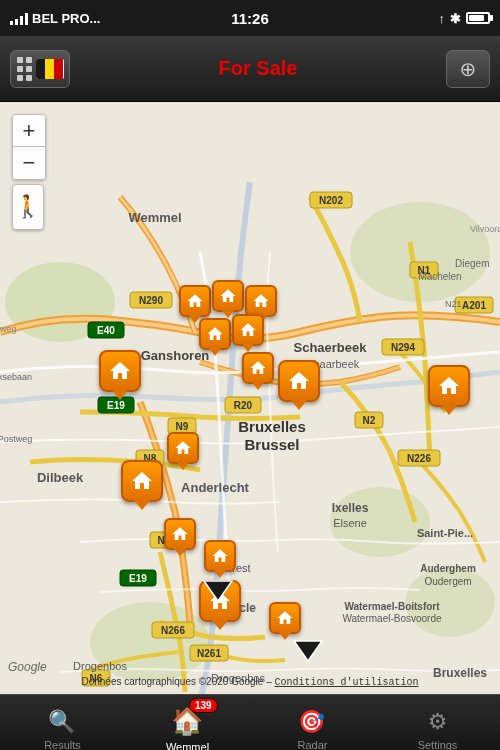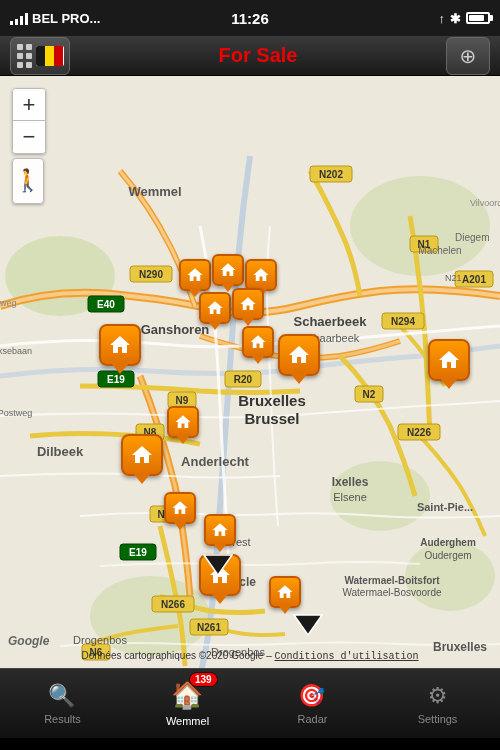--- a/index.html
+++ b/index.html
@@ -58,21 +58,21 @@
       width: 3px;
       height: 6px;
       background: #fff;
       border-radius: 0 1px 1px 0;
     }
     .battery-fill { width: 85%; height: 100%; background: #fff; border-radius: 1px; }
 
     
     #nav-bar {
       width: 500px;
-      height: 40px;
+      height: 66px;
       background: linear-gradient(180deg, #3a3a3a 0%, #1a1a1a 100%);
       display: flex;
       align-items: center;
       justify-content: space-between;
       padding: 0 10px;
       position: relative;
       z-index: 10;
       border-bottom: 1px solid #000;
     }
     .nav-left-btn {
@@ -193,21 +193,21 @@
       z-index: 5;
     }
     .map-attribution a { color: #333; text-decoration: underline; font-family: Liberation Mono, monospace; }
     .google-logo {
       position: absolute;
       bottom: 20px;
       left: 8px;
       font-size: 12px;
       color: #666;
       font-style: italic;
-      font-weight: bold;
+      font-weight: normal;
       z-index: 5;
     }
 
     
     .house-marker {
       position: absolute;
       z-index: 6;
       display: flex;
       flex-direction: column;
       align-items: center;

